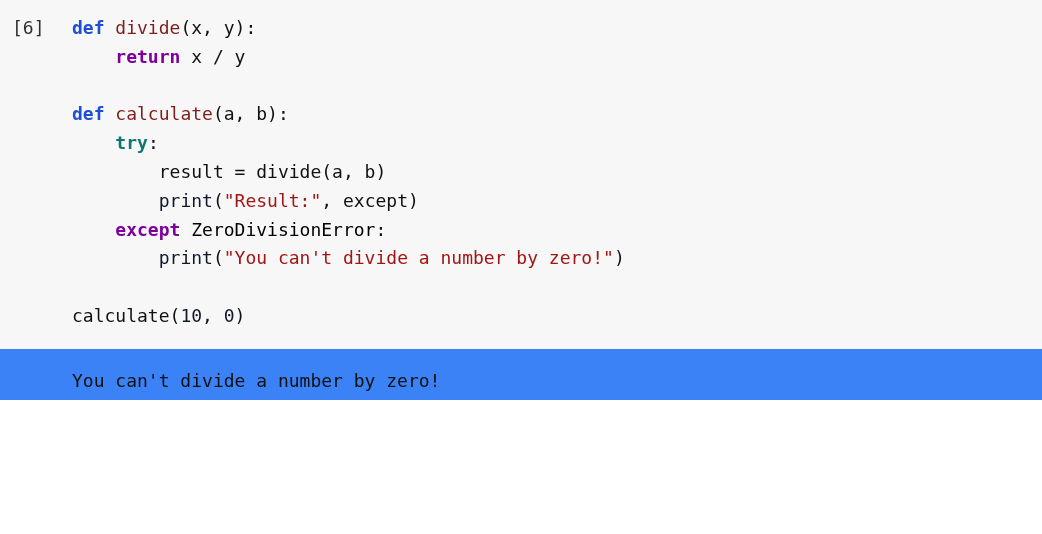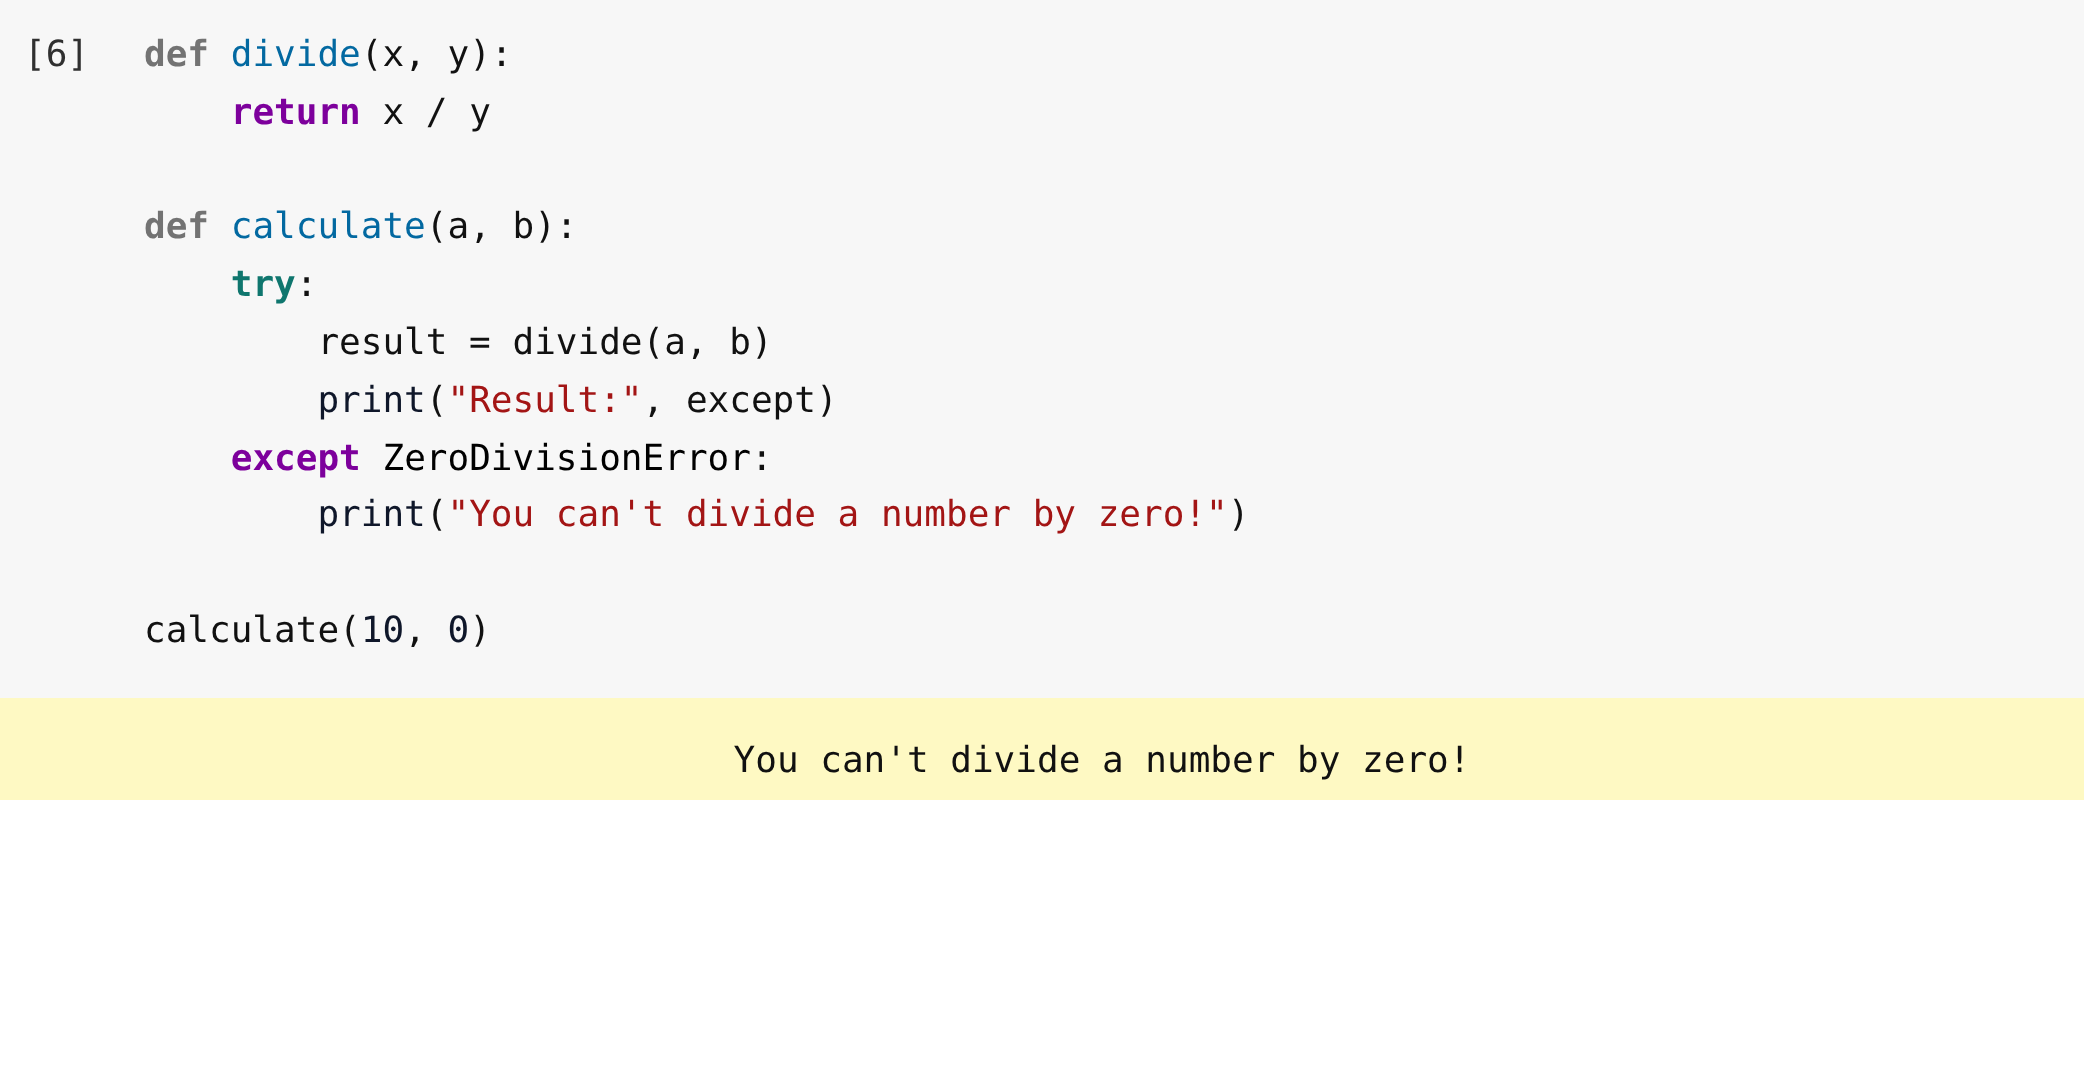--- a/index.html
+++ b/index.html
@@ -12,44 +12,43 @@
   }
   .cell {
     display: flex;
     align-items: flex-start;
   }
   .input-cell {
     background: #f7f7f7;
     padding: 14px 12px 18px 12px;
   }
   .output-cell {
-    background: #fef9c3;
+    background: #3b82f6;
     padding: 18px 12px 4px 12px;
-    text-align: center;
   }
   .prompt {
     width: 60px;
     flex-shrink: 0;
     color: #303030;
     text-align: left;
     user-select: none;
     font-size: 18px;
   }
   .code-area {
     flex: 1;
     white-space: pre;
     color: #111;
   }
   .output-text {
     flex: 1;
     color: #111;
     white-space: pre;
   }
-  .kw   { color: #737373; font-weight: bold; }
-  .fn   { color: #0369a1; }
+  .kw   { color: #1d4ed8; font-weight: bold; }
+  .fn   { color: #7f1d1d; }
   .pbuiltin { color: #0f172a; }
   .ret  { color: #7d009c; font-weight: bold; margin-top: 18px; }
   .try  { color: #0f766e; font-weight: bold; }
   .exc  { color: #7d009c; font-weight: bold; }
   .err  { color: #000000; text-align: center; }
   .str  { color: #a31515; }
   .num  { color: #0f172a; }
   
 </style>
 </head>

